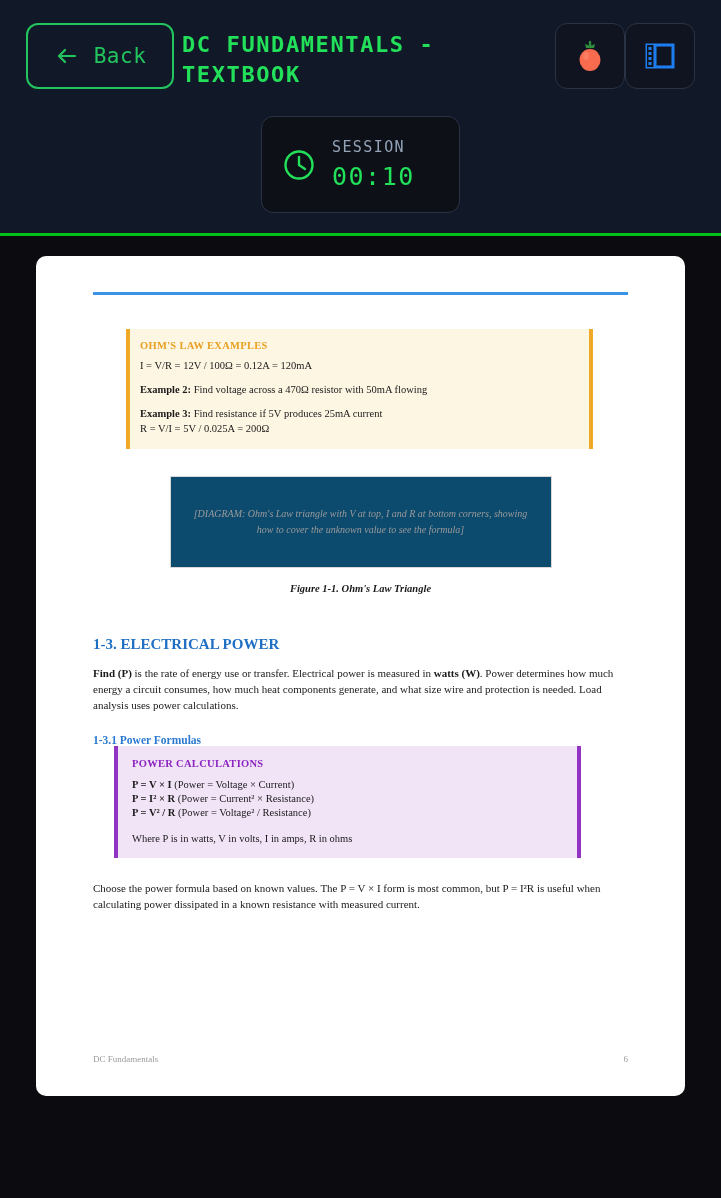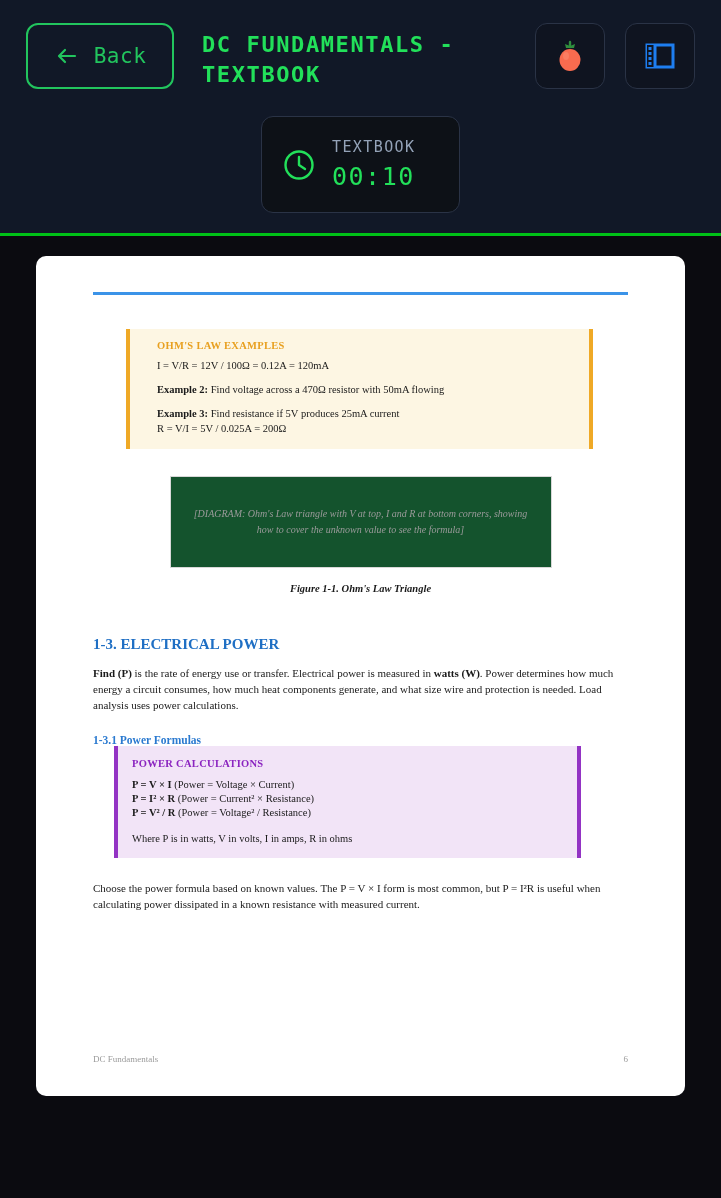--- a/index.html
+++ b/index.html
@@ -15,21 +15,21 @@
     position: relative;
     width: 721px;
     height: 236px;
     background: #111827;
     border-bottom: 3px solid #00c217;
   }
   .header-top {
     display: flex;
     align-items: center;
     padding: 22px 26px 0 26px;
-    gap: 20px;
+    gap: 0;
   }
   .back-button {
     flex: 0 0 auto;
     width: 148px;
     height: 66px;
     border: 2px solid #22c55e;
     border-radius: 12px;
     background: transparent;
     display: flex;
     align-items: center;
@@ -122,21 +122,21 @@
   }
   .doc-rule {
     height: 3px;
     background: #3b93e8;
     margin: 0 0 34px 0;
   }
 
   
   .callout {
     margin: 0 0 0 33px;
-    padding: 11px 16px 13px 27px;
+    padding: 11px 16px 13px 10px;
     width: 467px;
   }
   .callout-amber {
     background: #fdf6e3;
     border-left: 4px solid #efa926;
     border-right: 4px solid #efa926;
   }
   .callout-title-amber {
     color: #e8a020;
     font-weight: bold;
@@ -164,21 +164,21 @@
   .ex-line b { font-weight: bold; }
   .formula-line { font-size: 10.5px; line-height: 1.35; display:block; }
   .formula-note { font-size: 10.5px; margin-top: 13px; display:block; }
 
   
   .diagram-box {
     margin: 27px auto 0 auto;
     width: 382px;
     height: 92px;
     border: 1px solid #d8d8d8;
-    background: #14532d;
+    background: #0c4a6e;
     display: flex;
     align-items: center;
     justify-content: center;
     text-align: center;
   }
   .diagram-text {
     color: #9a9a9a;
     font-style: italic;
     font-size: 10px;
     line-height: 1.55;
@@ -270,21 +270,21 @@
   </div>
 
   <div class="session-timer">
     <span class="clock-icon">
       <svg viewBox="0 0 38 38" width="38" height="38" fill="none" stroke="#22e05a" stroke-width="2.4">
         <circle cx="19" cy="19" r="13.5"></circle>
         <path d="M19 11 V19 L25 23" stroke-linecap="round" stroke-linejoin="round"></path>
       </svg>
     </span>
     <span class="session-text">
-      <span class="session-label">TEXTBOOK</span>
+      <span class="session-label">SESSION</span>
       <span class="session-value">00:10</span>
     </span>
   </div>
 </div>
 
 <div class="doc-viewport">
   <div class="doc-page">
 
     <div class="doc-rule"></div>
 

